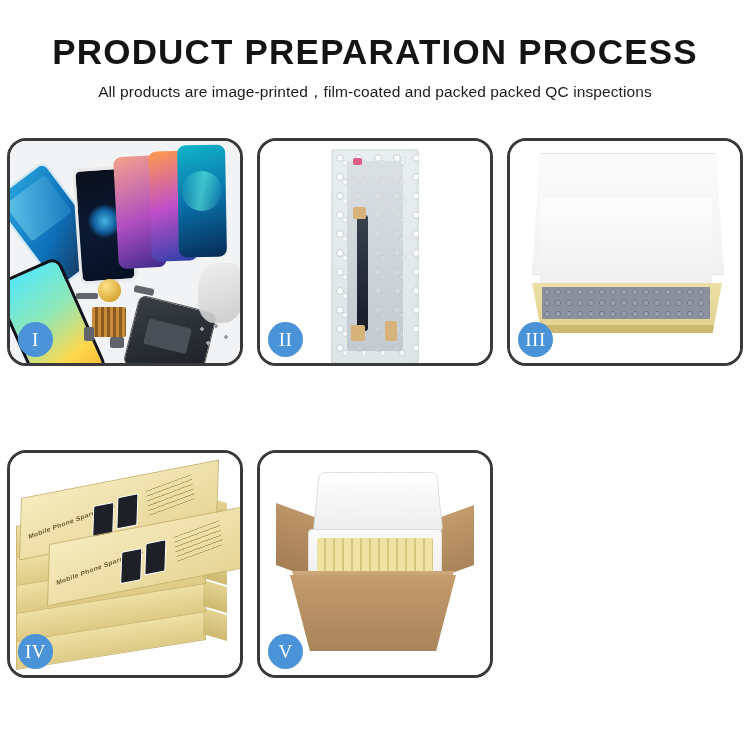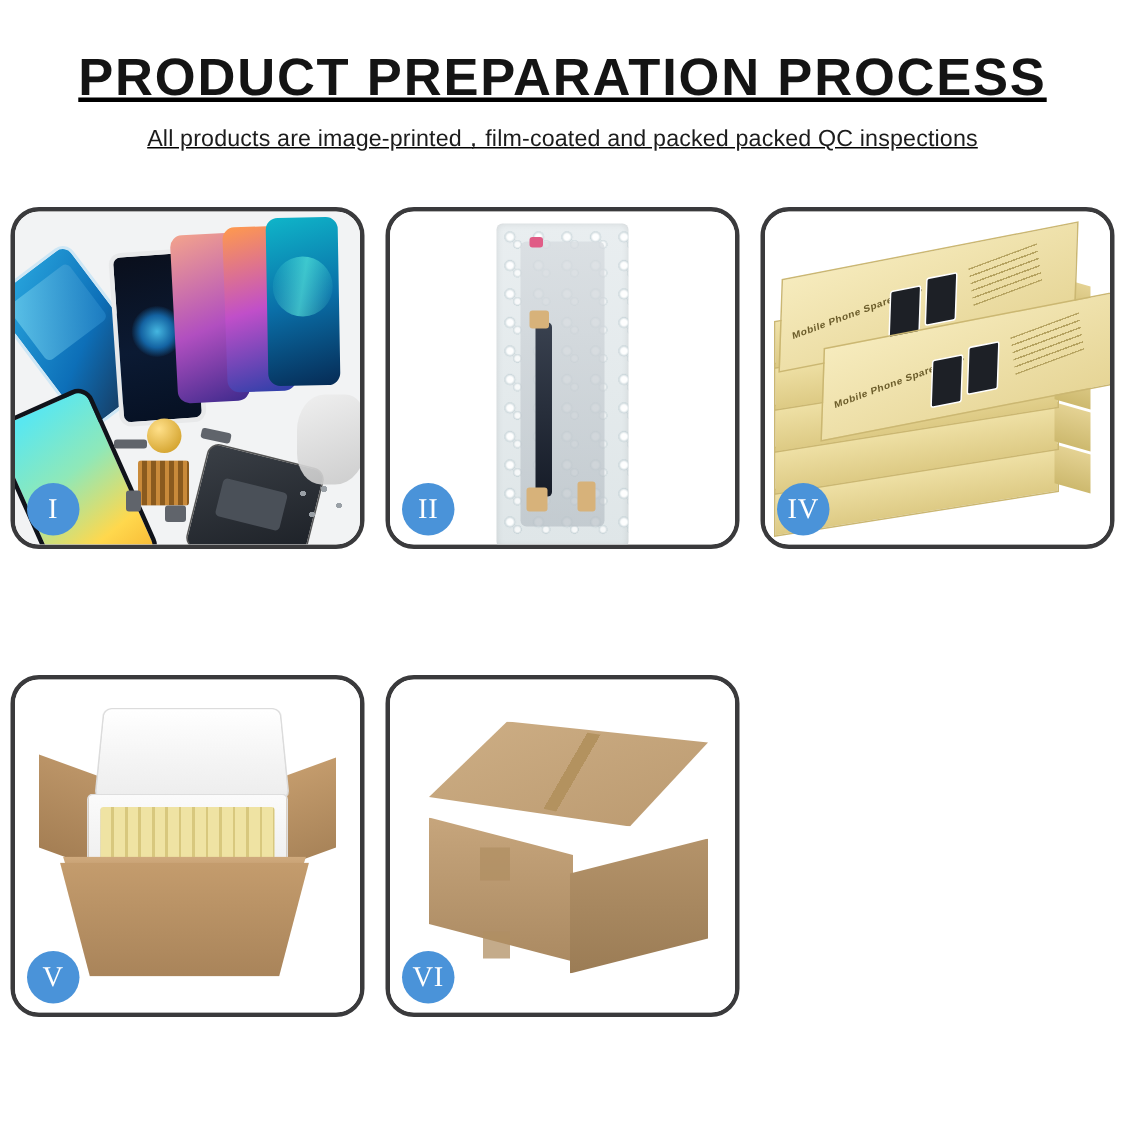--- a/index.html
+++ b/index.html
@@ -2,21 +2,21 @@
 <html><head>
 <meta charset="utf-8">
 <style>
   html,body{margin:0;padding:0;}
   body{
     width:750px;height:750px;
     background:#ffffff;
     font-family:"Liberation Sans", sans-serif;
     overflow:hidden;
   }
-  .page{position:relative;width:750px;height:750px;text-decoration:underline;}
+  .page{position:relative;width:750px;height:750px;}
 
   .header{text-align:center;padding-top:34px;}
   .title{
     font-size:35px;
     font-weight:700;
     letter-spacing:1.2px;
     color:#141414;
     line-height:1;
     white-space:nowrap;
   }
@@ -347,20 +347,29 @@
           <div class="flexcable"></div>
           <div class="connector" style="left:22px;top:58px;width:13px;height:12px;"></div>
           <div class="connector" style="left:20px;top:176px;width:14px;height:16px;"></div>
           <div class="connector" style="left:54px;top:172px;width:12px;height:20px;"></div>
           <div class="pinkdot"></div>
         </div>
       </div>
       <div class="badge">II</div>
     </div>
 
+    <div class="card">
+      <div class="photo p3">
+        <div class="tray-lid"></div>
+        <div class="tray-foam"></div>
+        <div class="tray-box"></div>
+        <div class="tray-bubbles"></div>
+      </div>
+      <div class="badge">III</div>
+    </div>
 
     <div class="card">
       <div class="photo p4">
         <div class="stack">
           <div class="sbox" style="top:150px;">
               <span class="side"></span>
             </div>
           <div class="sbox" style="top:122px;">
               <span class="side"></span>
             </div>
@@ -399,26 +408,15 @@
         <div class="foam-lid"></div>
         <div class="foam-body">
           <div class="inner-yellow"></div>
         </div>
         <div class="carton-front-flap"></div>
         <div class="carton-body"></div>
       </div>
       <div class="badge">V</div>
     </div>
 
-    <div class="card">
-      <div class="photo p6">
-        <div class="box-top"></div>
-        <div class="box-top-seam"></div>
-        <div class="box-left"></div>
-        <div class="box-right"></div>
-        <div class="tape" style="left:60px;top:112px;width:20px;height:22px;"></div>
-        <div class="tape" style="left:62px;top:168px;width:18px;height:18px;"></div>
-      </div>
-      <div class="badge">VI</div>
-    </div>
 
   </div>
 </div>
 
 </body></html>

